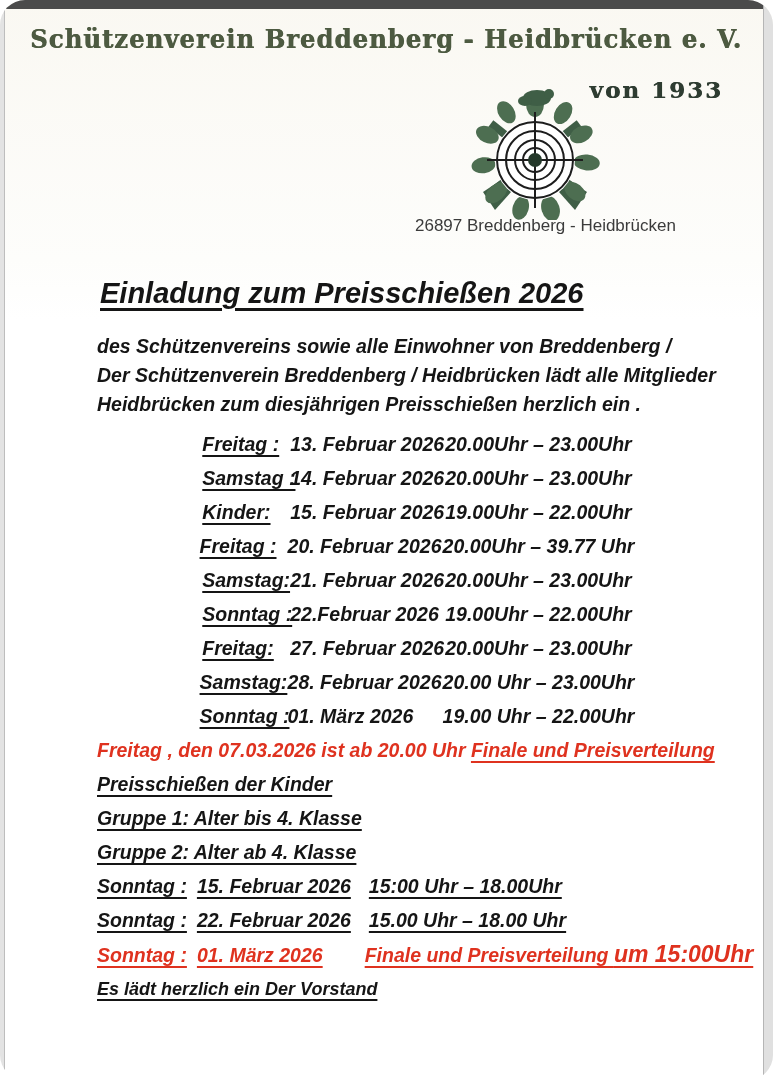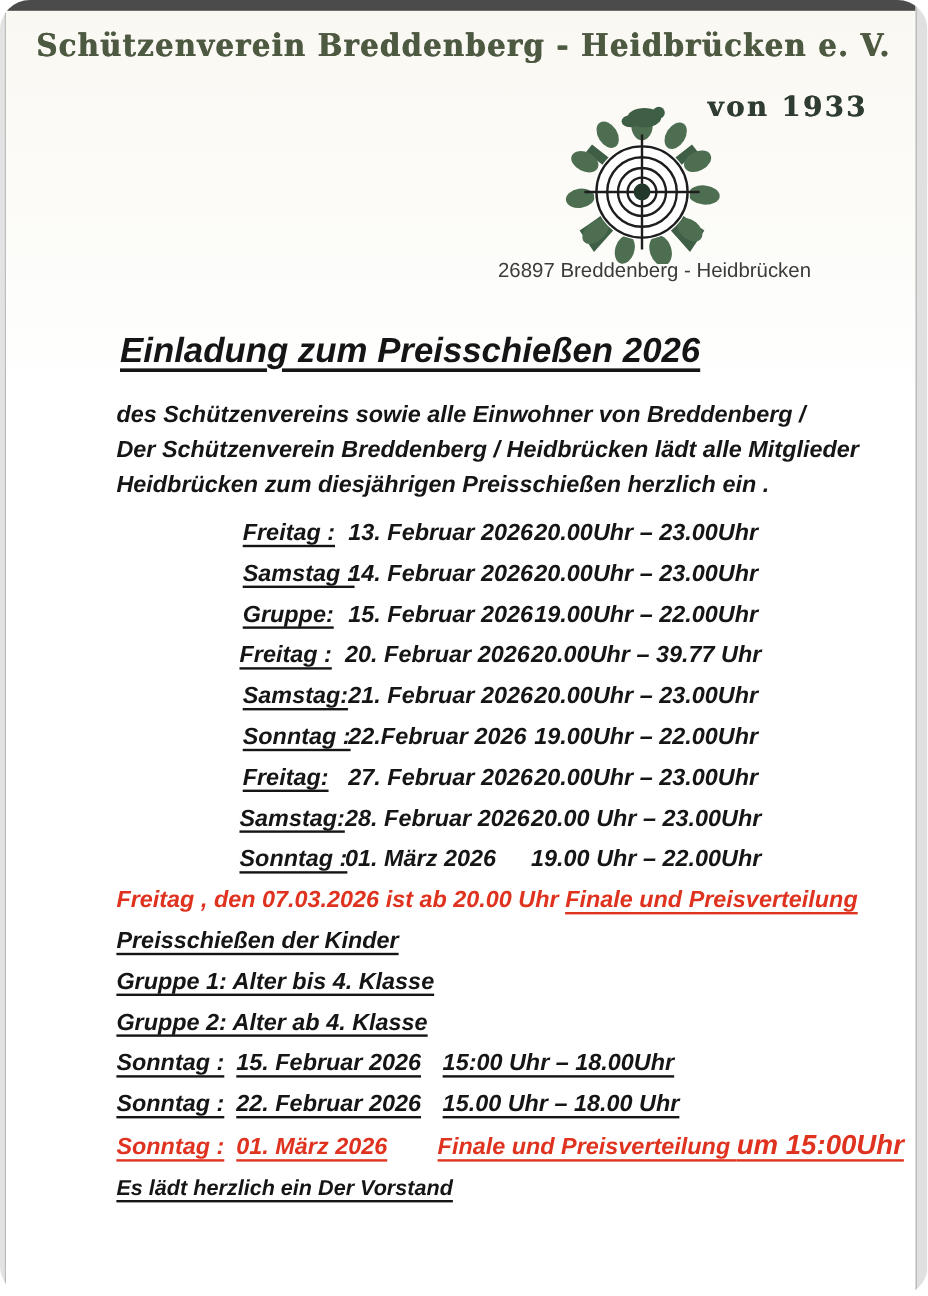--- a/index.html
+++ b/index.html
@@ -144,21 +144,21 @@
         <span class="day">Freitag :</span>
         <span class="date">13. Februar 2026</span>
         <span class="time">20.00Uhr – 23.00Uhr</span>
       </div>
       <div class="line row">
         <span class="day">Samstag :</span>
         <span class="date">14. Februar 2026</span>
         <span class="time">20.00Uhr – 23.00Uhr</span>
       </div>
       <div class="line row">
-        <span class="day">Gruppe:</span>
+        <span class="day">Kinder:</span>
         <span class="date">15. Februar  2026</span>
         <span class="time">19.00Uhr – 22.00Uhr</span>
       </div>
       <div class="line row">
         <span class="day">Freitag :</span>
         <span class="date">20. Februar  2026</span>
         <span class="time">20.00Uhr – 39.77 Uhr</span>
       </div>
       <div class="line row">
         <span class="day">Samstag:</span>

